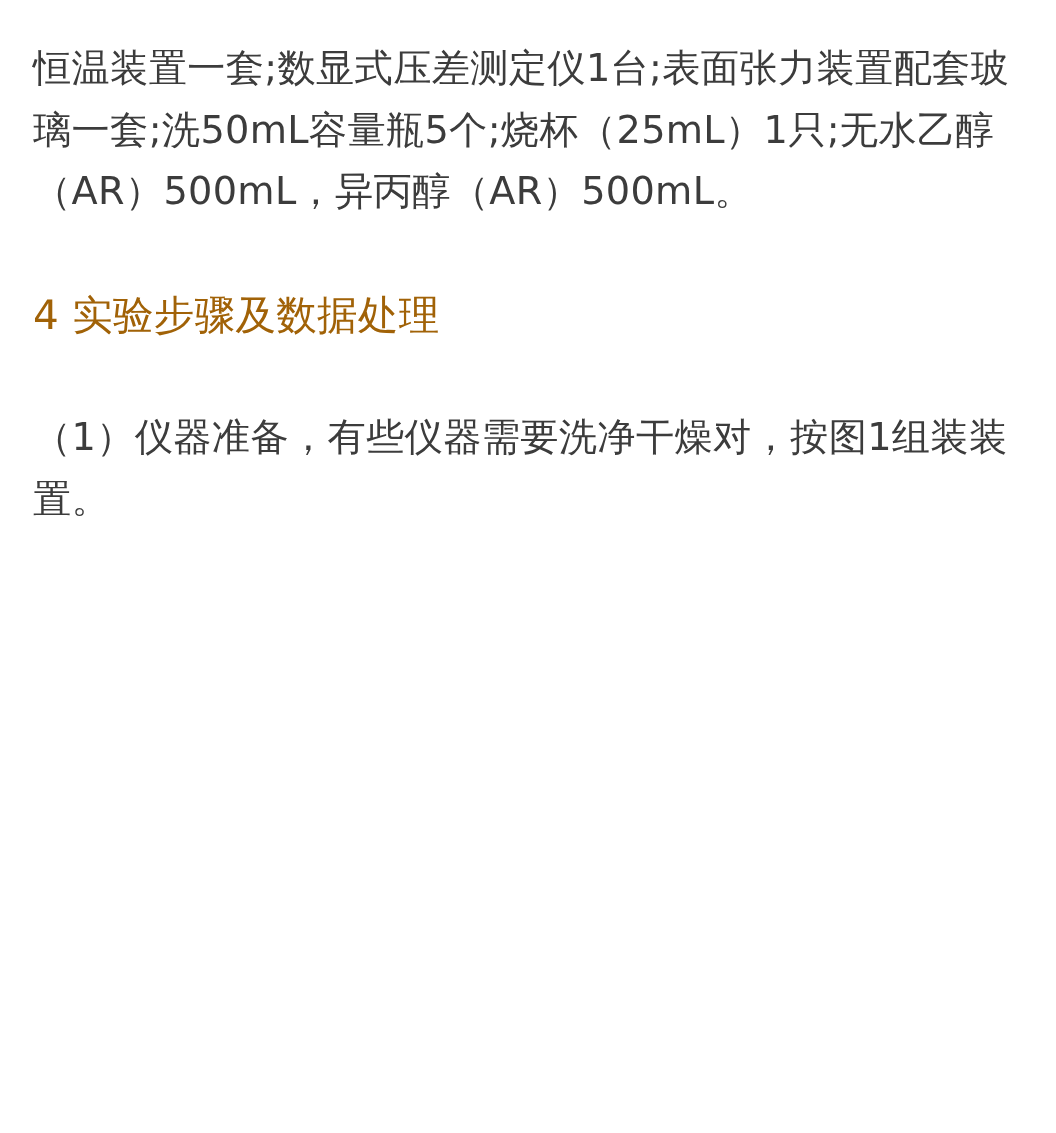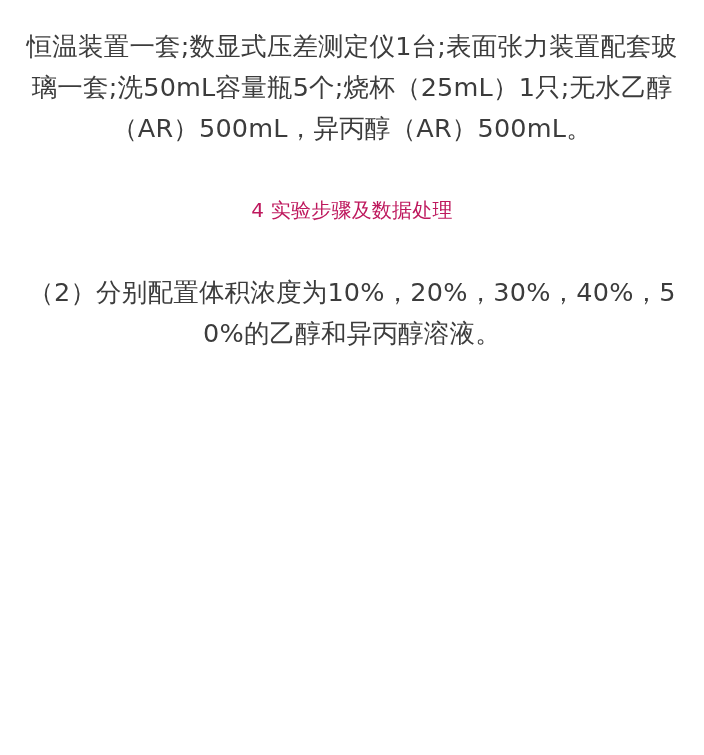--- a/index.html
+++ b/index.html
@@ -18,39 +18,39 @@
     width: 704px;
     height: 755px;
     padding: 26px 22px 0 22px;
     background: #ffffff;
   }
   .para {
     color: #3c3c3c;
     font-size: 25.5px;
     line-height: 41px;
     letter-spacing: 0.2px;
-    text-align: center;
+    text-align: left;
     word-break: break-all;
   }
   .para + .para {
     margin-top: 41px;
   }
   .heading {
-    color: #be185d;
-    font-size: 20px;
+    color: #a16207;
+    font-size: 27px;
     line-height: 41px;
     letter-spacing: 0.2px;
   }
 </style>
 </head>
 <body>
 
 <div class="page">
 
   <div class="para">恒温装置一套;数显式压差测定仪1台;表面张力装置配套玻璃一套;洗50mL容量瓶5个;烧杯（25mL）1只;无水乙醇（AR）500mL，异丙醇（AR）500mL。</div>
 
   <div class="para heading">4 实验步骤及数据处理</div>
 
+  <div class="para">（1）仪器准备，有些仪器需要洗净干燥对，按图1组装装置。</div>
 
-  <div class="para">（2）分别配置体积浓度为10%，20%，30%，40%，50%的乙醇和异丙醇溶液。</div>
 
 
 </div>
 
 </body></html>

